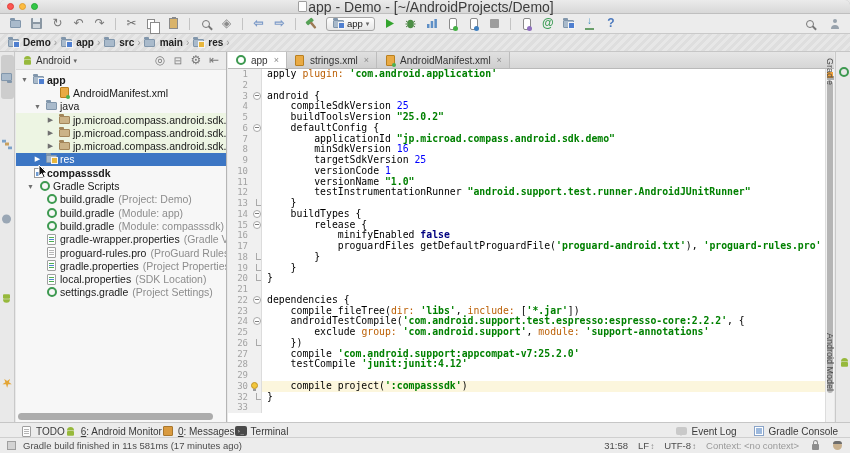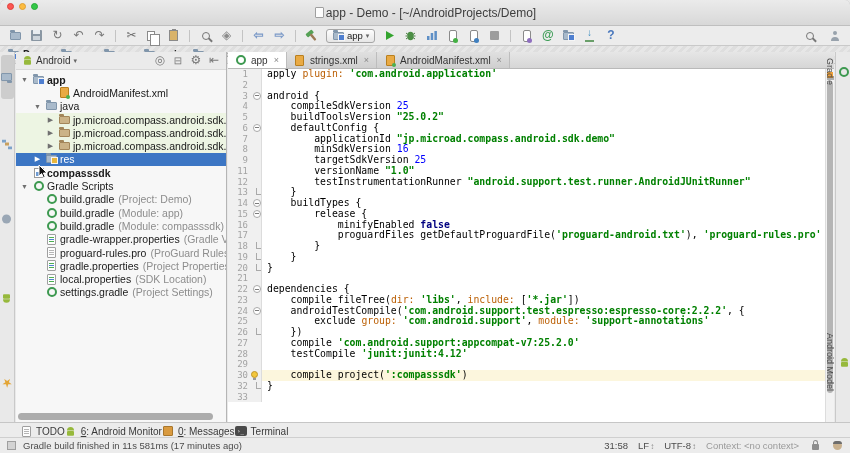--- a/index.html
+++ b/index.html
@@ -1,22 +1,22 @@
 <!DOCTYPE html>
 <html><head>
 <meta charset="utf-8">
 <style>
   *{box-sizing:border-box}
   html,body{margin:0;padding:0}
   body{width:850px;height:453px;position:relative;overflow:hidden;
        font-family:"Liberation Sans",sans-serif;background:#e9e9e9;
        border-radius:5px 5px 0 0;box-shadow:inset 0 0 0 1px rgba(0,0,0,.22)}
   
-  #titlebar{height:26px;background:linear-gradient(#ebebeb,#d8d8d8);border-bottom:1px solid #bfbfbf;
-            display:flex;align-items:center;justify-content:center;font-size:12px;color:#3d3d3d;gap:0;position:relative}
+  #titlebar{height:14px;background:linear-gradient(#ebebeb,#d8d8d8);border-bottom:1px solid #bfbfbf;
+            display:flex;align-items:center;justify-content:center;font-size:14px;color:#3d3d3d;gap:0;position:relative}
   .lights{position:absolute;left:7px;top:3px;display:flex;gap:5px}
   .light{width:7px;height:7px;border-radius:50%;display:inline-block}
   .light.r{background:#fc5753;border:1px solid #df3e38}
   .light.y{background:#fdbc40;border:1px solid #de9f34}
   .light.g{background:#33c748;border:1px solid #27aa35}
   
   #toolbar{height:20px;background:#ececec;border-bottom:1px solid #c9c9c9;display:flex;align-items:center;padding:0 6px;gap:2px}
   .tbtn{width:19px;height:17px;display:inline-flex;align-items:center;justify-content:center}
   .tsep{width:1px;height:12px;background:#c3c3c3;margin:0 4px;display:inline-block}
   .chip{height:14px;border:1px solid #a6a6a6;border-radius:3px;background:linear-gradient(#fefefe,#e6e6e6);
@@ -500,21 +500,21 @@
         </div>
         <div class="trow b" style="padding-left: 2px;">
           <span class="arrow"></span>
           <span class="ticn">
             <span class="icw">
               <i class="mo"></i>
             </span>
           </span>
           <span class="tlabel">compasssdk</span>
         </div>
-        <div class="trow" style="padding-left: 2px;">
+        <div class="trow" style="padding-left: 8px;">
           <span class="arrow">▼</span>
           <span class="ticn">
             <span class="icw">
               <i class="gr"></i>
             </span>
           </span>
           <span class="tlabel">Gradle Scripts</span>
         </div>
         <div class="trow" style="padding-left: 15px;">
           <span class="arrow"></span>
@@ -669,20 +669,25 @@
           <span class="ln">8</span>
           <span class="fold"></span>
           <span class="ct"><span>        minSdkVersion </span><span class="n">16</span></span>
         </div>
         <div class="cl">
           <span class="ln">9</span>
           <span class="fold"></span>
           <span class="ct"><span>        targetSdkVersion </span><span class="n">25</span></span>
         </div>
         <div class="cl">
+          <span class="ln">10</span>
+          <span class="fold"></span>
+          <span class="ct"><span>        versionCode </span><span class="n">1</span></span>
+        </div>
+        <div class="cl">
           <span class="ln">11</span>
           <span class="fold"></span>
           <span class="ct"><span>        versionName </span><span class="s">"1.0"</span></span>
         </div>
         <div class="cl">
           <span class="ln">12</span>
           <span class="fold"></span>
           <span class="ct"><span>        testInstrumentationRunner </span><span class="s">"android.support.test.runner.AndroidJUnitRunner"</span></span>
         </div>
         <div class="cl">
@@ -832,20 +837,34 @@
         <span class="icw">
           <i class="msq"></i>
         </span>
         <span><span class="mn">0</span>: Messages</span>
       </span>
       <span class="bwb">
         <span class="icw">
           <i class="tm">›_</i>
         </span>
         <span>Terminal</span>
+      </span>
+    </div>
+  <div class="bwgroup right" id="bw-right">
+      <span class="bwb">
+        <span class="icw">
+          <i class="bub"></i>
+        </span>
+        <span>Event Log</span>
+      </span>
+      <span class="bwb">
+        <span class="icw">
+          <i class="gc"></i>
+        </span>
+        <span>Gradle Console</span>
       </span>
     </div>
 </div>
 
 <div id="statusbar">
   <span class="sq"></span>
   <span>Gradle build finished in 11s 581ms (17 minutes ago)</span>
   <div id="sb-right">
     <span>31:58</span>
     <span><span>LF</span><span class="updn">↕</span></span>

